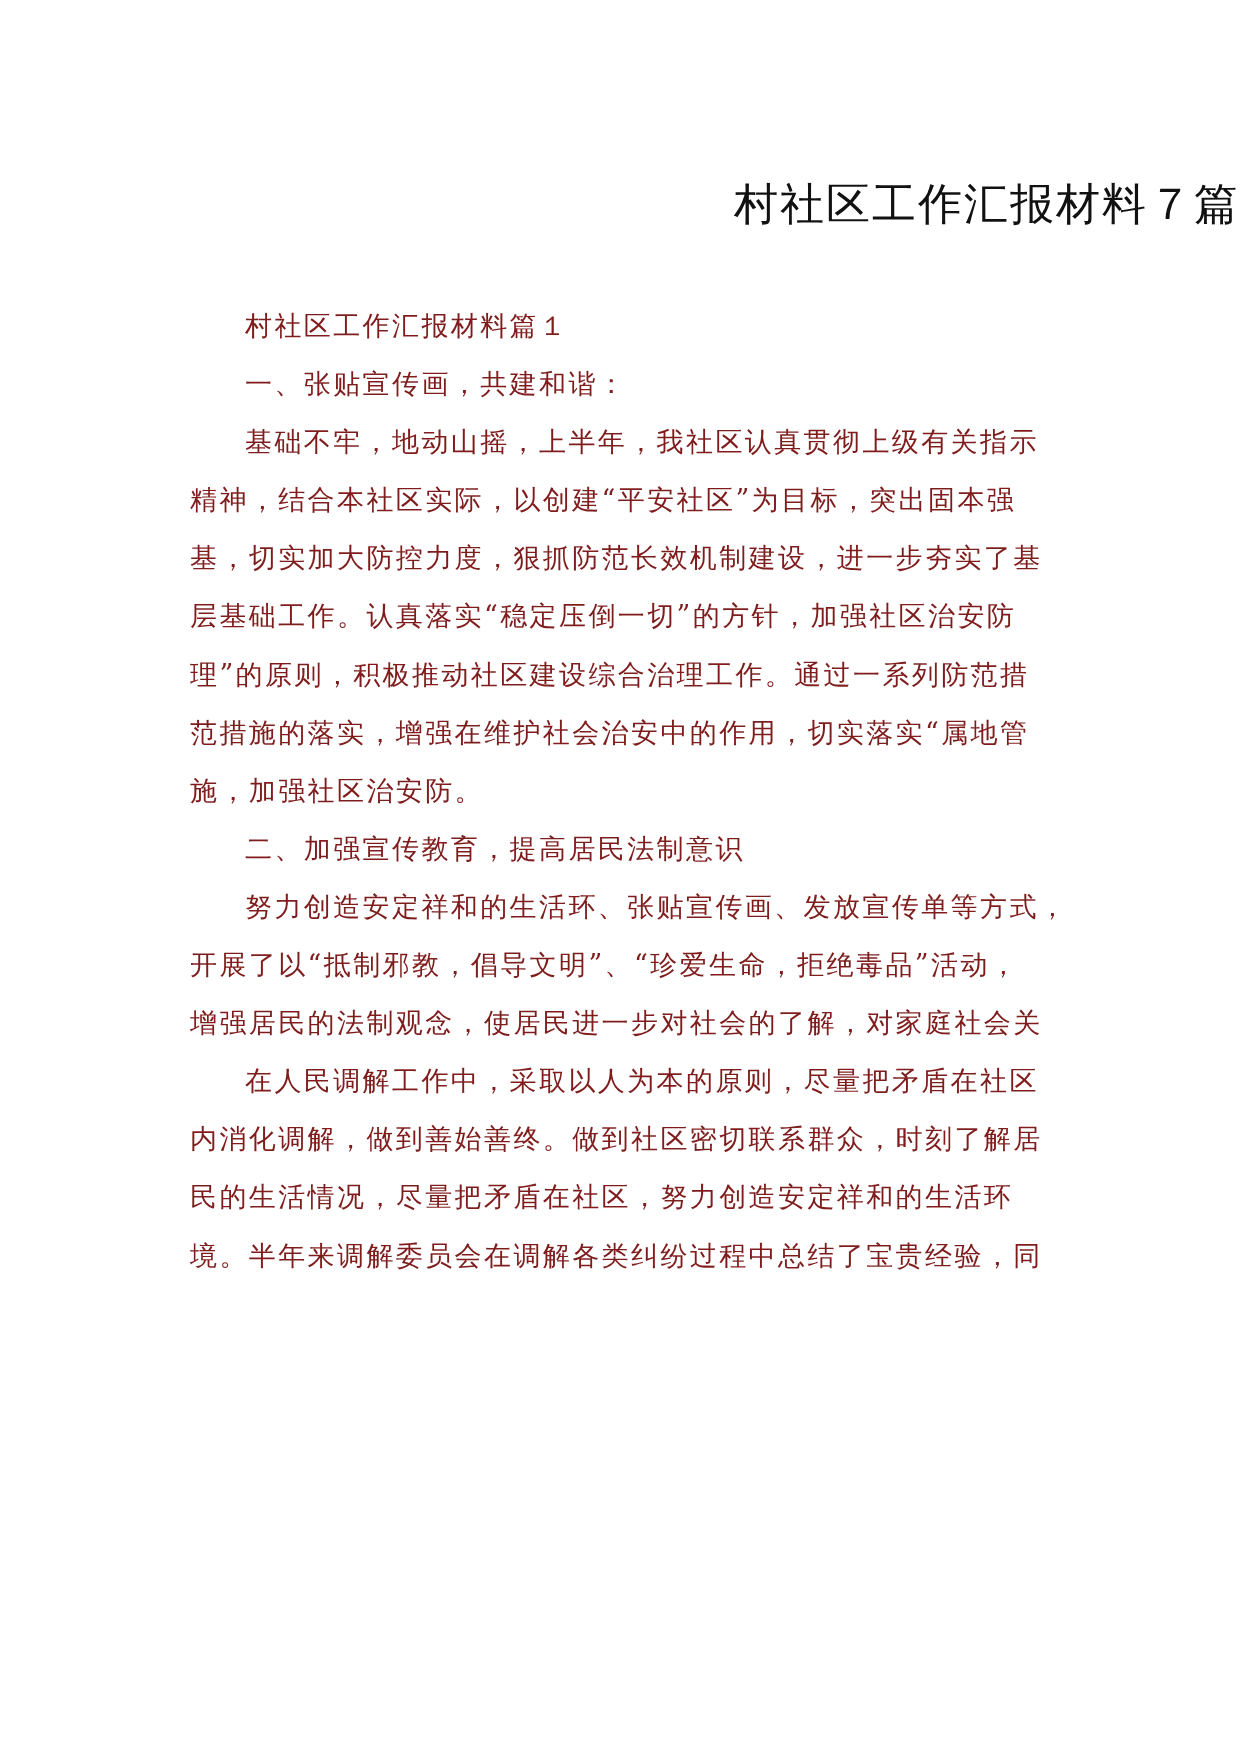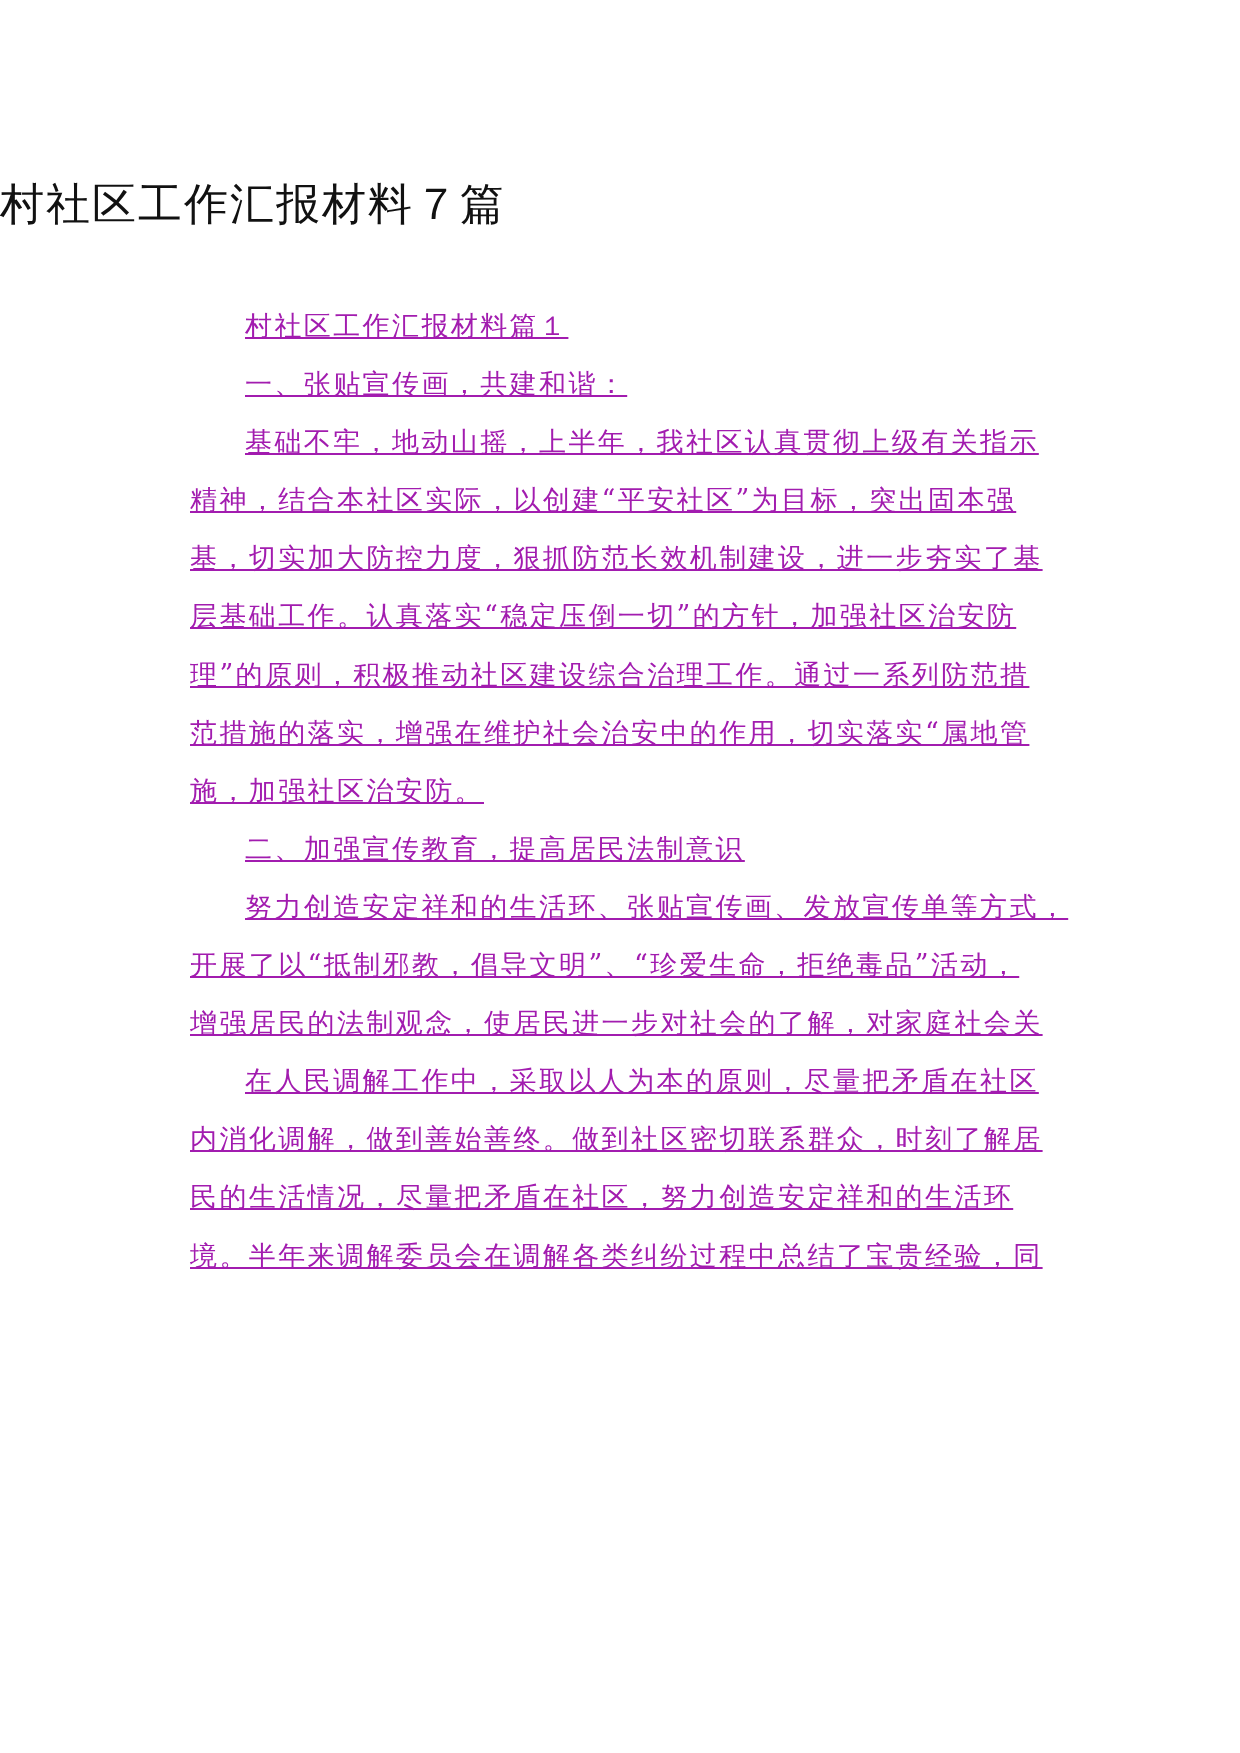--- a/index.html
+++ b/index.html
@@ -21,21 +21,21 @@
       top: 0;
       width: 1240px;
       height: 1753px;
       background: #ffffff;
     }
     .title {
       position: absolute;
       left: 0;
       width: 1240px;
       top: 176px;
-      text-align: left;
+      text-align: right;
       font-family: "DejaVu Sans", "Liberation Sans", sans-serif;
       font-size: 44px;
       line-height: 56px;
       font-weight: normal;
       letter-spacing: 2px;
       color: #111111;
       margin: 0;
     }
     .body-text {
       position: absolute;
@@ -43,22 +43,21 @@
       top: 304px;
       width: 900px;
     }
     .line {
       display: block;
       height: 58.1px;
       line-height: 44px;
       font-size: 27px;
       letter-spacing: 2.4px;
       white-space: nowrap;
-      color: #a21caf;
-      text-decoration: underline;
+      color: #7f1d1d;
     }
     .line.indent {
       padding-left: 55px;
     }
   </style>
 </head>
 <body>
 
 <div class="page">
   <h1 class="title">村社区工作汇报材料７篇</h1>

